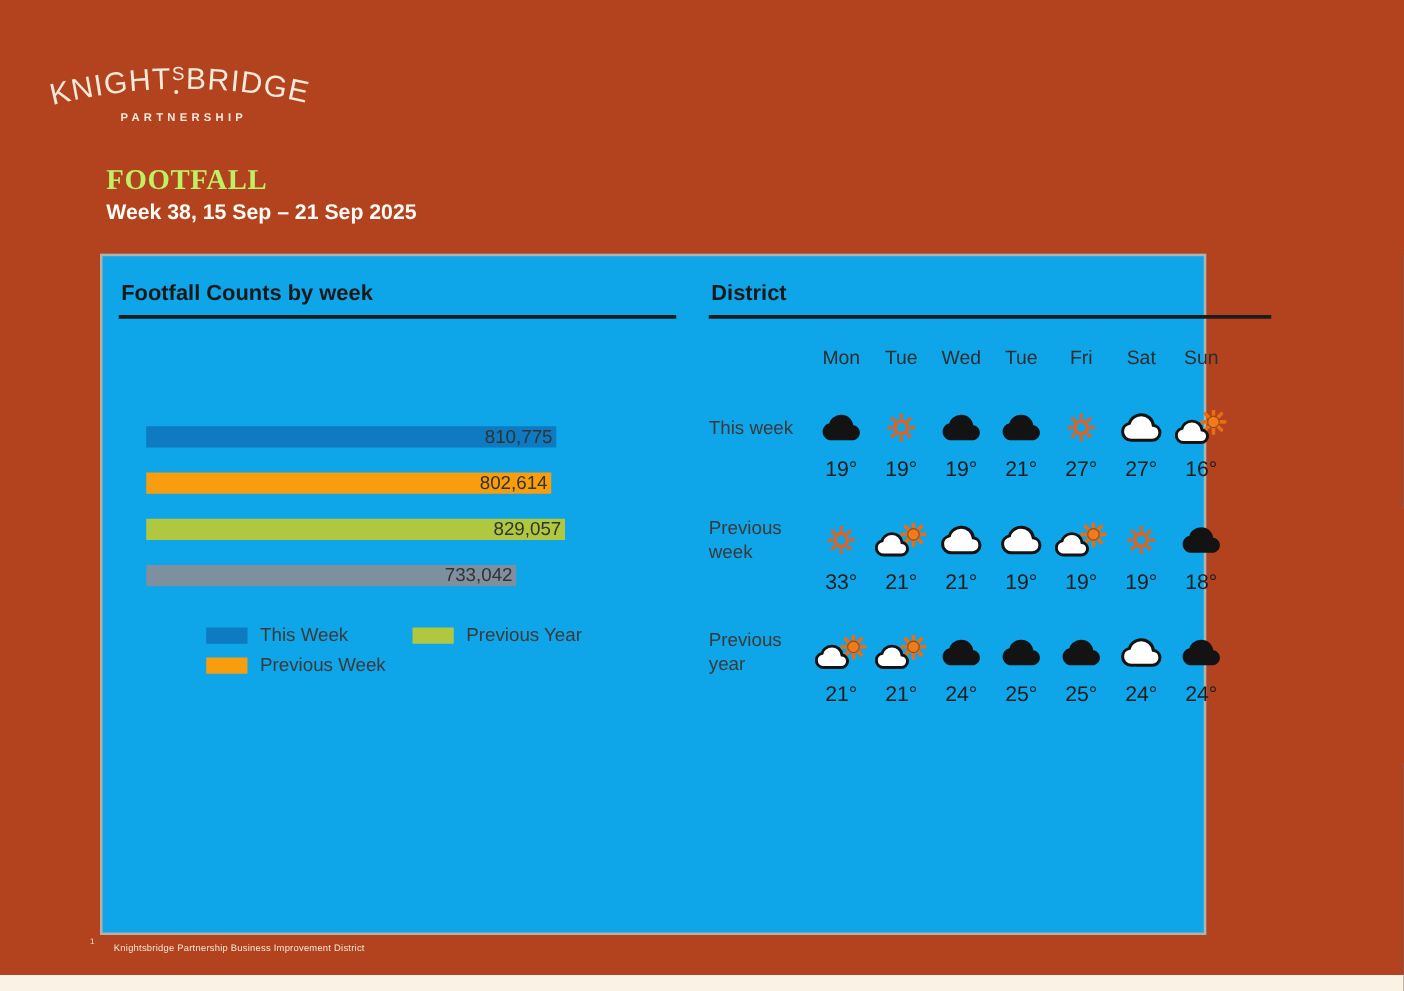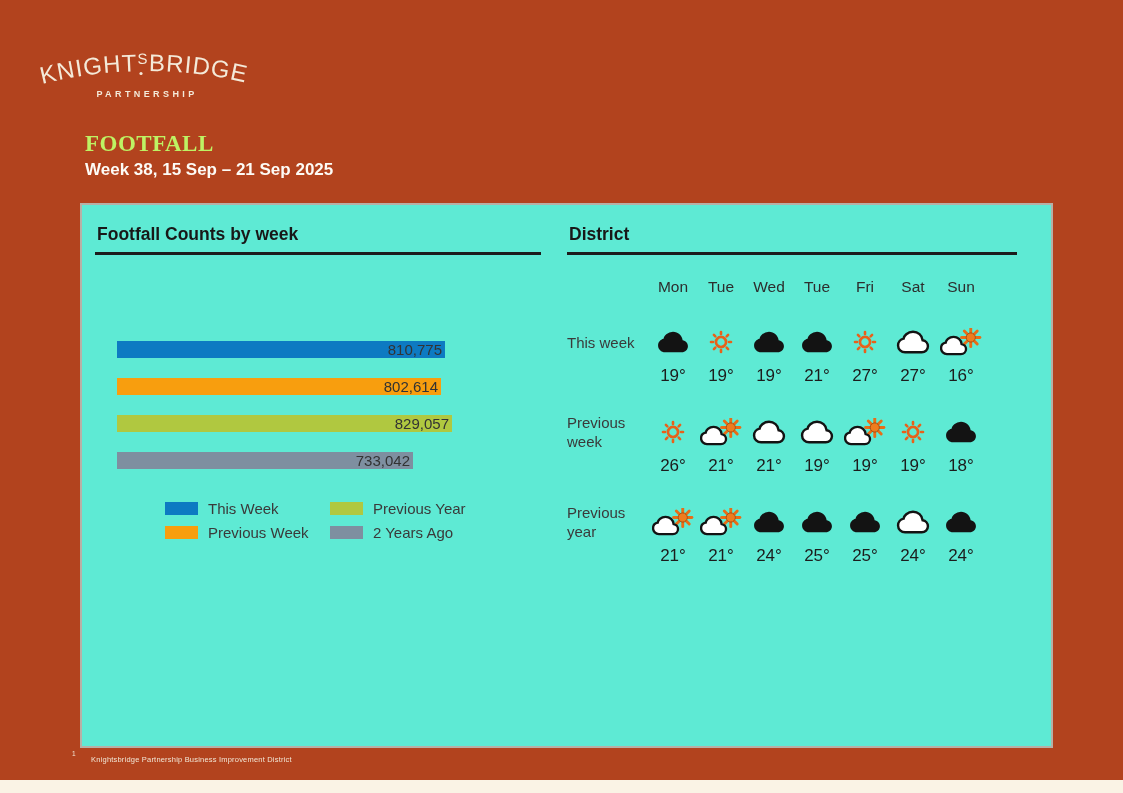--- a/index.html
+++ b/index.html
@@ -11,22 +11,22 @@
   
   .logo{position:absolute;left:38px;top:46px;width:218px;height:58px;}
   .logo text{fill:#f4ead9;}
   .logo .arc-text{font-size:24px;letter-spacing:1px;}
   .logo .logo-sub{font-size:9px;font-weight:700;letter-spacing:3.4px;}
   .page-title{position:absolute;left:85px;top:131px;color:#bef264;
     font-size:23px;font-weight:700;letter-spacing:.5px;font-family:Liberation Serif, serif;}
   .page-subtitle{position:absolute;left:85px;top:160px;color:#fdfbf6;
     font-size:17px;font-weight:700;}
   
-  .card{position:absolute;left:80px;top:203px;width:973px;height:545px;
-    background:#5eead4;border:2px solid #b7b0a6;box-sizing:border-box;}
+  .card{position:absolute;left:80px;top:203px;width:885px;height:545px;
+    background:#0ea5e9;border:2px solid #b7b0a6;box-sizing:border-box;}
   .panel{position:absolute;top:13px;}
   .panel-left{left:13px;width:446px;}
   .panel-right{left:485px;width:450px;}
   .panel h2{margin:0;font-size:17.5px;font-weight:700;color:#181818;
     padding:6px 0 7px 2px;border-bottom:3px solid #1c1c1c;}
   
   .bars{margin:86px 0 0 22px;width:335px;}
   .bar-row{height:17px;margin-bottom:20px;}
   .bar{height:17px;display:flex;justify-content:flex-end;align-items:center;}
   .bar-label{font-size:15px;color:#333;padding-right:3px;line-height:17px;white-space:nowrap;}
@@ -143,24 +143,20 @@
           <span class="legend-label">This Week</span>
         </div>
         <div class="legend-item">
           <span class="swatch" style="background: rgb(248, 158, 14);"></span>
           <span class="legend-label">Previous Week</span>
         </div>
         <div class="legend-item">
           <span class="swatch" style="background: rgb(176, 200, 64);"></span>
           <span class="legend-label">Previous Year</span>
         </div>
-        <div class="legend-item">
-          <span class="swatch" style="background: rgb(126, 143, 160);"></span>
-          <span class="legend-label">2 Years Ago</span>
-        </div>
       </div>
   </section>
 
   <section class="panel panel-right">
     <h2>District</h2>
     <div id="wtable">
         <div class="wheader">
           <div></div>
           <div class="day">Mon</div>
           <div class="day">Tue</div>
@@ -245,21 +241,21 @@
           <div class="icon-cell" style="grid-column: 7;">
             <svg width="26" height="26">
               <use href="#icon-sun"></use>
             </svg>
           </div>
           <div class="icon-cell" style="grid-column: 8;">
             <svg width="34" height="28">
               <use href="#icon-cloud"></use>
             </svg>
           </div>
-          <div class="temp-cell" style="grid-column: 2;">26°</div>
+          <div class="temp-cell" style="grid-column: 2;">33°</div>
           <div class="temp-cell" style="grid-column: 3;">21°</div>
           <div class="temp-cell" style="grid-column: 4;">21°</div>
           <div class="temp-cell" style="grid-column: 5;">19°</div>
           <div class="temp-cell" style="grid-column: 6;">19°</div>
           <div class="temp-cell" style="grid-column: 7;">19°</div>
           <div class="temp-cell" style="grid-column: 8;">18°</div>
         </div>
         <div class="wrow">
           <div class="wlabel">Previous year</div>
           <div class="icon-cell" style="grid-column: 2;">

